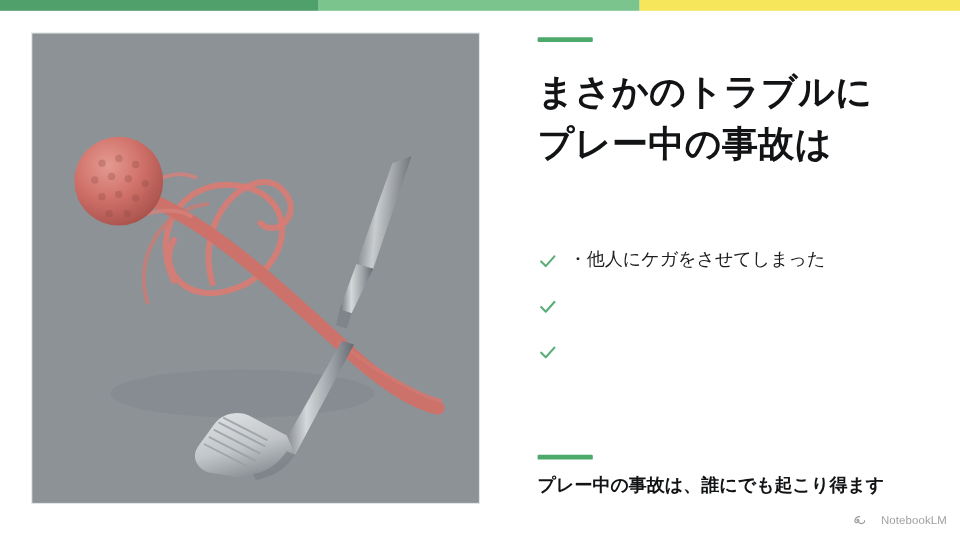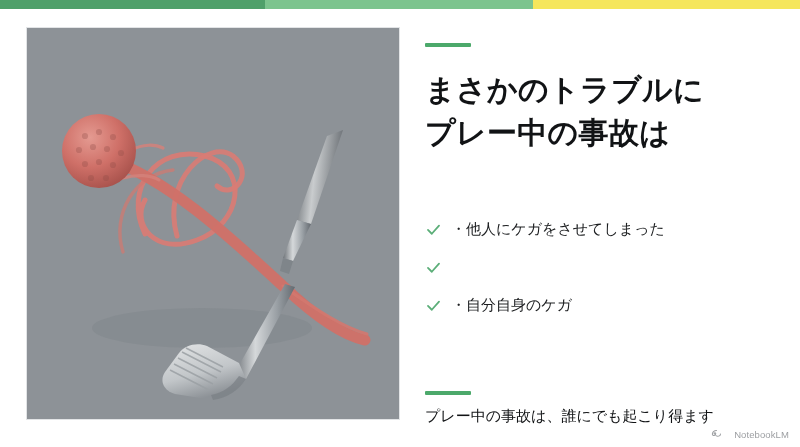--- a/index.html
+++ b/index.html
@@ -43,25 +43,24 @@
     height: 391px;
     background: #8d9297;
     box-shadow: 0 0 0 1px #e2e4e6;
     overflow: hidden;
   }
   .figure svg { display: block; width: 100%; height: 100%; }
 
   
   .content {
     position: absolute;
-    left: 425px;
+    left: 448px;
     top: 0;
     width: 340px;
     height: 353px;
-    margin-top: 12px;
   }
 
   .accent-rule {
     width: 46px;
     height: 4px;
     background: #4CA96B;
     border-radius: 1px;
   }
   .rule-title { position: absolute; top: 31px; left: 0; }
   .rule-footer { position: absolute; top: 379px; left: 0; }
@@ -107,21 +106,21 @@
     line-height: 1.2;
     white-space: nowrap;
   }
 
   .footer-note {
     position: absolute;
     top: 395px;
     left: 0;
     width: 340px;
     font-size: 15px;
-    font-weight: normal;
+    font-weight: bold;
     color: #111315;
     white-space: nowrap;
   }
 
   
   .watermark {
     position: absolute;
     right: 11px;
     bottom: 7px;
     display: flex;
@@ -243,21 +242,20 @@
       </li>
       <li class="bullet-item">
         <svg class="check-icon" viewBox="0 0 20 20">
           <path d="M3.5 10.5 L 8 15 L 16.5 5.5" fill="none" stroke="#5BAE78" stroke-width="2.1" stroke-linecap="round" stroke-linejoin="round"></path>
         </svg>
       </li>
       <li class="bullet-item">
         <svg class="check-icon" viewBox="0 0 20 20">
           <path d="M3.5 10.5 L 8 15 L 16.5 5.5" fill="none" stroke="#5BAE78" stroke-width="2.1" stroke-linecap="round" stroke-linejoin="round"></path>
         </svg>
-        <span class="bullet-text">・自分自身のケガ</span>
       </li>
     </ul>
 
     <div class="accent-rule rule-footer"></div>
 
     <div class="footer-note">プレー中の事故は、誰にでも起こり得ます</div>
   </div>
 
   <div class="watermark">
     <svg class="wm-icon" viewBox="0 0 16 16">

